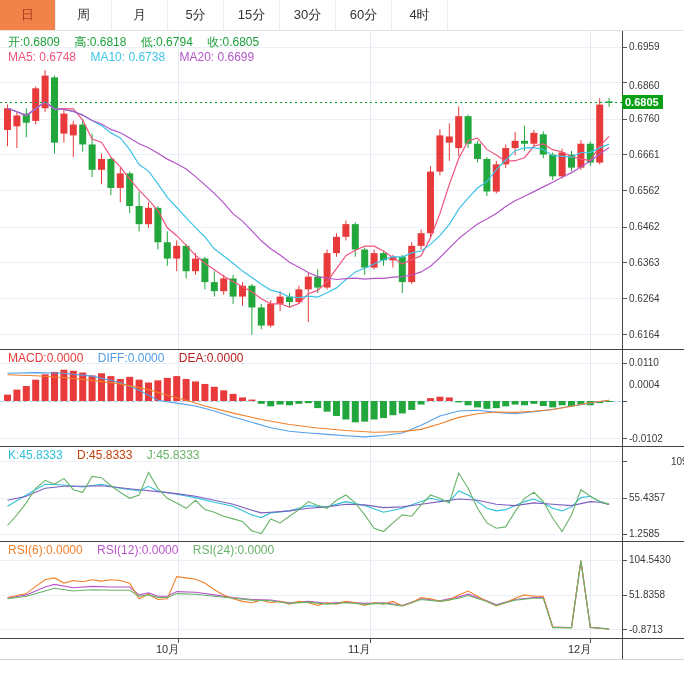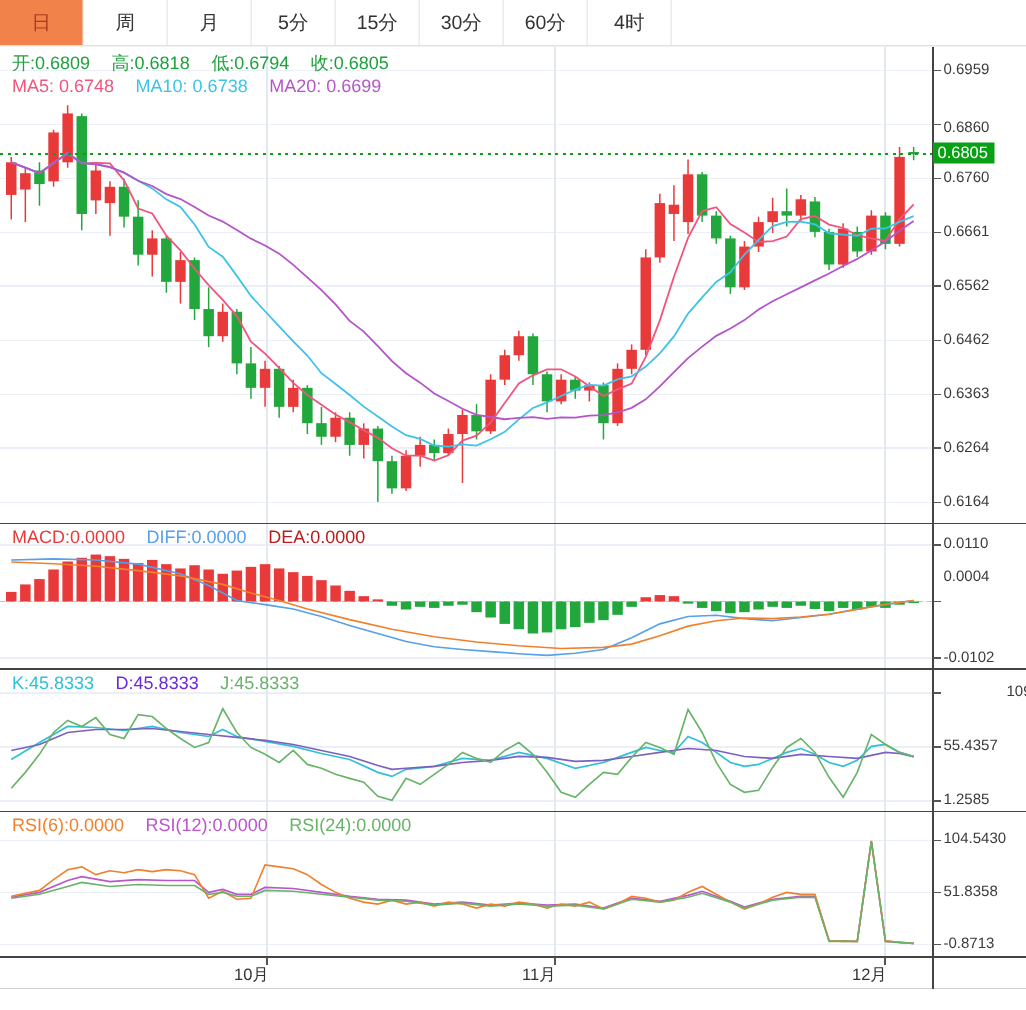--- a/index.html
+++ b/index.html
@@ -8,25 +8,25 @@
   .tabbar{display:flex;height:30px;background:#fff;border-bottom:1px solid #e2e2e2;}
   .tab{width:56px;line-height:29px;text-align:center;font-size:13px;color:#333;
        border-right:1px solid #ececec;cursor:pointer;box-sizing:border-box;}
   .tab.active{background:#f0824a;color:#b03a20;}
   .chart-wrap{position:relative;width:684px;height:643px;}
   #chart-svg{position:absolute;left:0;top:0;}
   .hdr{position:absolute;font-size:12px;white-space:nowrap;z-index:3;}
   .hdr span{margin-right:11px;}
   .c-green{color:#1ea13c}.c-ma5{color:#f0557d}.c-ma10{color:#3ec3e8}.c-ma20{color:#b455c8}
   .c-macd{color:#e83a3a}.c-diff{color:#55a0e8}.c-dea{color:#b91c1c}
-  .c-k{color:#2ec0d8}.c-d{color:#6d28d9}.c-j{color:#69b369}
+  .c-k{color:#2ec0d8}.c-d{color:#c2410c}.c-j{color:#69b369}
   .c-rsi6{color:#f0812c}.c-rsi12{color:#bb55cc}.c-rsi24{color:#69b369}
   .axlab{position:absolute;left:629px;font-size:10px;color:#3a3a3a;z-index:2;}
   .price-badge{position:absolute;left:622px;background:#09a015;color:#fff;font-size:11px;
-       padding:1px 4px 1px 3px;z-index:4;}
+       padding:1px 4px 1px 3px;z-index:4;font-weight:bold;}
   .mon{position:absolute;width:44px;font-size:11px;color:#333;z-index:2;}
 </style>
 </head>
 <body>
 
 <div class="app">
   <div class="tabbar">
     <div class="tab active">日</div>
     <div class="tab">周</div>
     <div class="tab">月</div>

